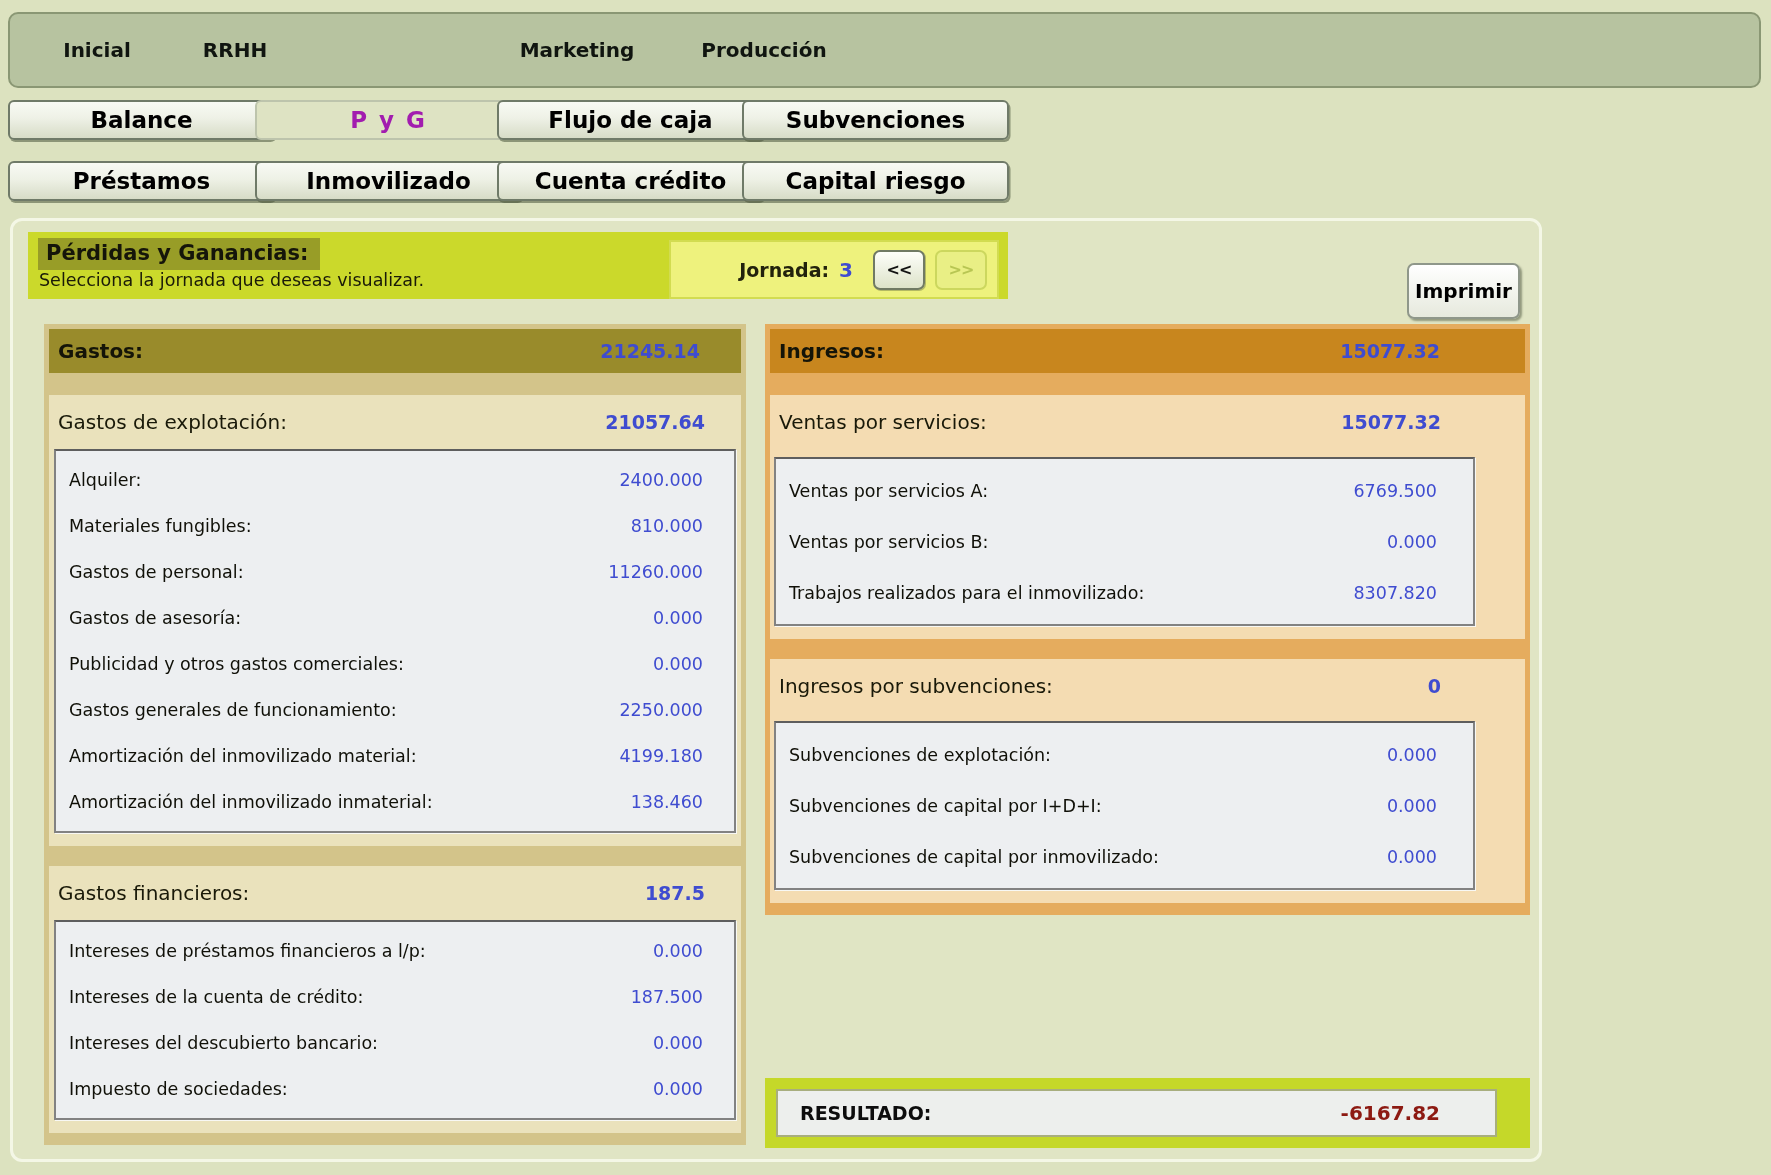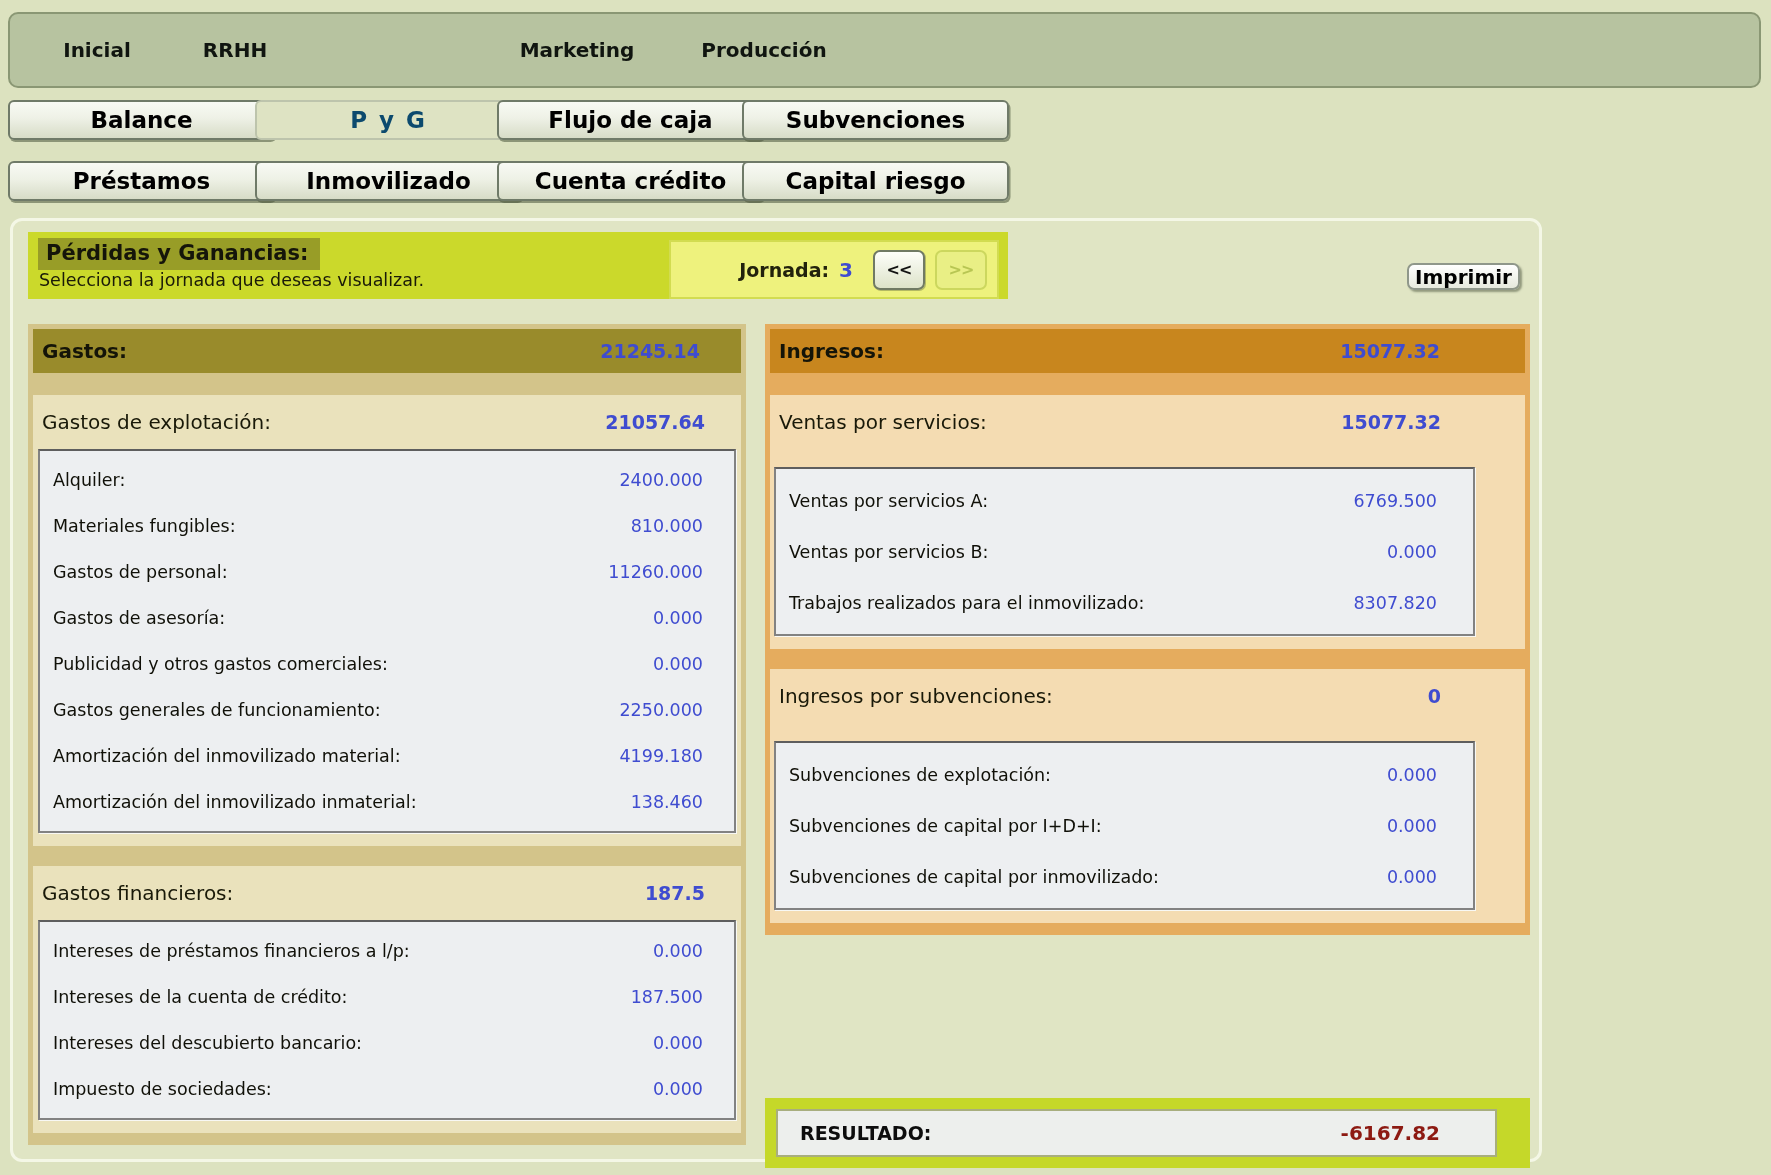--- a/index.html
+++ b/index.html
@@ -34,21 +34,21 @@
     border:2px solid #6f7a68;border-radius:6px;
     background:linear-gradient(#f8faf4 0%,#eef1e6 45%,#d7dcc7 100%);
     display:flex;align-items:center;justify-content:center;
     font-size:23px;font-weight:bold;color:#000;
     box-shadow:1.5px 2px 0 rgba(75,85,60,.55);
     cursor:pointer;
   }
   .row1{top:100px}.row2{top:161px}
   .c1{left:8px}.c2{left:255px}.c3{left:497px}.c4{left:742px}
   .toolbar-btn.disabled{
-    background:#dee3c3;border-color:#bdc4ac;color:#0c4a6e;box-shadow:none;cursor:default;
+    background:#dee3c3;border-color:#bdc4ac;color:#a21caf;box-shadow:none;cursor:default;
     letter-spacing:2px;
   }
   
   .main-panel{
     position:absolute;left:10px;top:218px;width:1532px;height:944px;box-sizing:border-box;
     background:var(--panel-bg,#e0e5c4);
     border:3px solid #f4f7e6;border-radius:12px;
   }
   
   .pyg-header{
@@ -70,33 +70,33 @@
   .jornada-value{font-size:20px;font-weight:bold;color:var(--value-blue,#3f4cd0);margin-right:10px;}
   .nav-btn{
     width:52px;height:40px;box-sizing:border-box;border-radius:7px;border:2px solid #707a64;
     background:linear-gradient(#fdfefa,#dde3c9);
     font-size:16px;font-weight:bold;color:#111;
     display:flex;align-items:center;justify-content:center;letter-spacing:-1px;
     box-shadow:1px 1px 0 rgba(90,100,60,.4);cursor:pointer;
   }
   .nav-btn.disabled{background:#e9ef85;border-color:#ccd75e;color:#b8c653;box-shadow:none;cursor:default;}
   .print-btn{
-    position:absolute;right:19px;top:42px;width:113px;height:27px;box-sizing:border-box;
+    position:absolute;right:19px;top:42px;width:113px;height:56px;box-sizing:border-box;
     border:2px solid #8f978a;border-radius:7px;
     background:linear-gradient(#ffffff,#e6e9dd);
     font-size:20px;font-weight:bold;color:#000;
     display:flex;align-items:center;justify-content:center;
     box-shadow:2px 2px 2px rgba(70,80,55,.5);cursor:pointer;
   }
   
   .columns{position:absolute;left:15px;top:103px;display:flex;gap:19px;}
   .col-left{width:718px}
   .col-right{width:765px}
   .col-container{box-sizing:border-box;padding:5px 5px 12px;}
-  .tan{background:var(--gastos-container,#d3c48a);}
+  .tan{background:var(--gastos-container,#d3c48a);margin-left:16px;}
   .orange{background:var(--ingresos-container,#e5ac5e);}
   .total-bar{height:44px;display:flex;align-items:center;justify-content:space-between;margin-bottom:22px;}
   .bar-label{font-size:20px;font-weight:bold;color:#141408;padding-left:9px;}
   .bar-value{font-size:19px;font-weight:bold;color:var(--value-blue,#3f4cd0);}
   .olive-bar{background:var(--gastos-bar,#998b2b);}
   .orange-bar{background:var(--ingresos-bar,#c8861e);}
   .olive-bar .bar-value{padding-right:41px;}
   .orange-bar .bar-value{padding-right:85px;}
   .section{padding-bottom:13px;}
   .section + .section{margin-top:20px;}
@@ -106,21 +106,21 @@
   .sec-label{font-size:20px;color:#191908;padding-left:9px;}
   .sec-value{font-size:19px;font-weight:bold;color:var(--value-blue,#3f4cd0);}
   .col-left .sec-value{padding-right:36px;}
   .col-right .sec-value{padding-right:84px;}
   .white-box{
     background:var(--box-bg,#edeff1);
     border:2px solid #828282;border-top-color:#5e5e5e;
     box-shadow:1px 1px 0 #f8f8f4;padding:6px 0;
   }
   .col-left .white-box{margin:0 5px;}
-  .col-right .white-box{margin:18px 50px 0 4px;}
+  .col-right .white-box{margin:8px 50px 0 4px;}
   .row{display:flex;align-items:center;justify-content:space-between;}
   .col-left .row{height:46px;}
   .col-right .row{height:51px;}
   .row-label{font-size:17.5px;color:#101008;padding-left:13px;}
   .row-value{font-size:17.5px;color:var(--value-blue,#3f4cd0);}
   .col-left .row-value{padding-right:31px;}
   .col-right .row-value{padding-right:36px;}
   
   .resultado-bar{
     margin-top:163px;height:70px;box-sizing:border-box;

